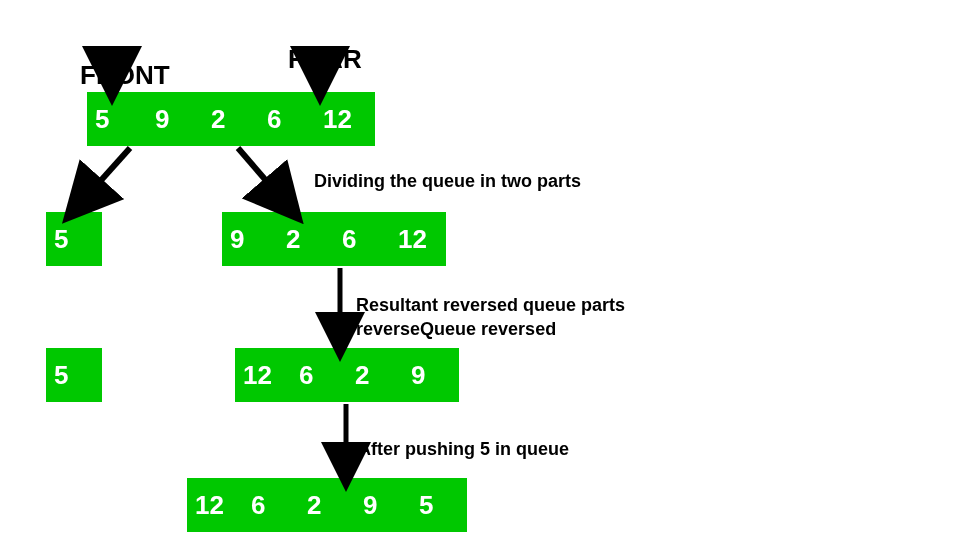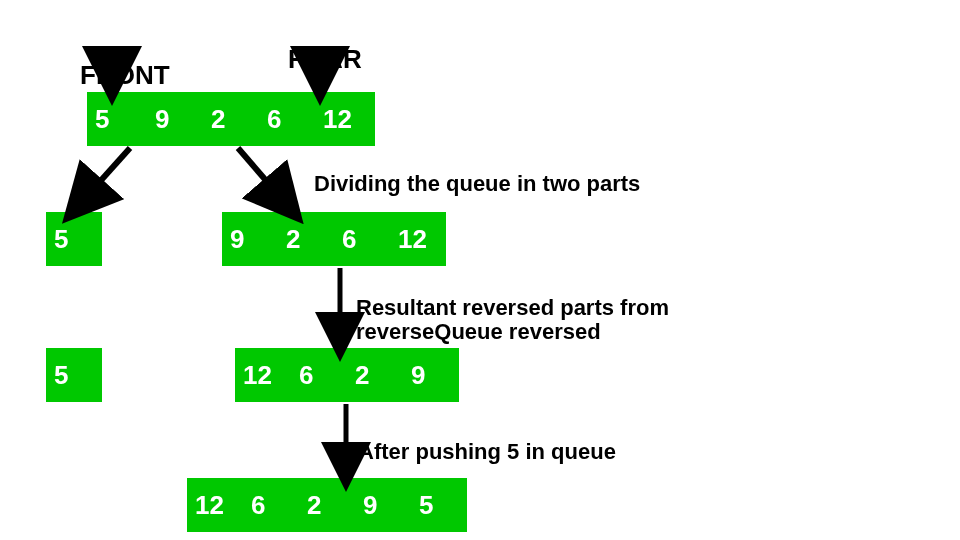--- a/index.html
+++ b/index.html
@@ -13,21 +13,21 @@
   .label {
     position: absolute;
     font-weight: bold;
     font-size: 26px;
     color: #000;
     margin-top: 40px;
   }
   .caption {
     position: absolute;
     font-weight: bold;
-    font-size: 22px;
+    font-size: 18px;
     color: #000;
     line-height: 1.25;
   }
   .row {
     position: absolute;
     display: flex;
   }
   .cell {
     background: #00c800;
     color: #fff;
@@ -64,21 +64,21 @@
 <div class="row" style="left:46px; top:212px;">
   <div class="cell" style="width:56px;height:54px;">5</div>
 </div>
 <div class="row" style="left:222px; top:212px;">
   <div class="cell" style="width:56px;height:54px;">9</div>
   <div class="cell" style="width:56px;height:54px;">2</div>
   <div class="cell" style="width:56px;height:54px;">6</div>
   <div class="cell" style="width:56px;height:54px;">12</div>
 </div>
 
-<div class="caption" style="left:356px; top:294px;">Resultant reversed parts from</div>
+<div class="caption" style="left:356px; top:294px;">Resultant reversed queue parts</div>
 <div class="caption" style="left:356px; top:318px;">reverseQueue reversed</div>
 
 <div class="row" style="left:46px; top:348px;">
   <div class="cell" style="width:56px;height:54px;">5</div>
 </div>
 <div class="row" style="left:235px; top:348px;">
   <div class="cell" style="width:56px;height:54px;">12</div>
   <div class="cell" style="width:56px;height:54px;">6</div>
   <div class="cell" style="width:56px;height:54px;">2</div>
   <div class="cell" style="width:56px;height:54px;">9</div>

